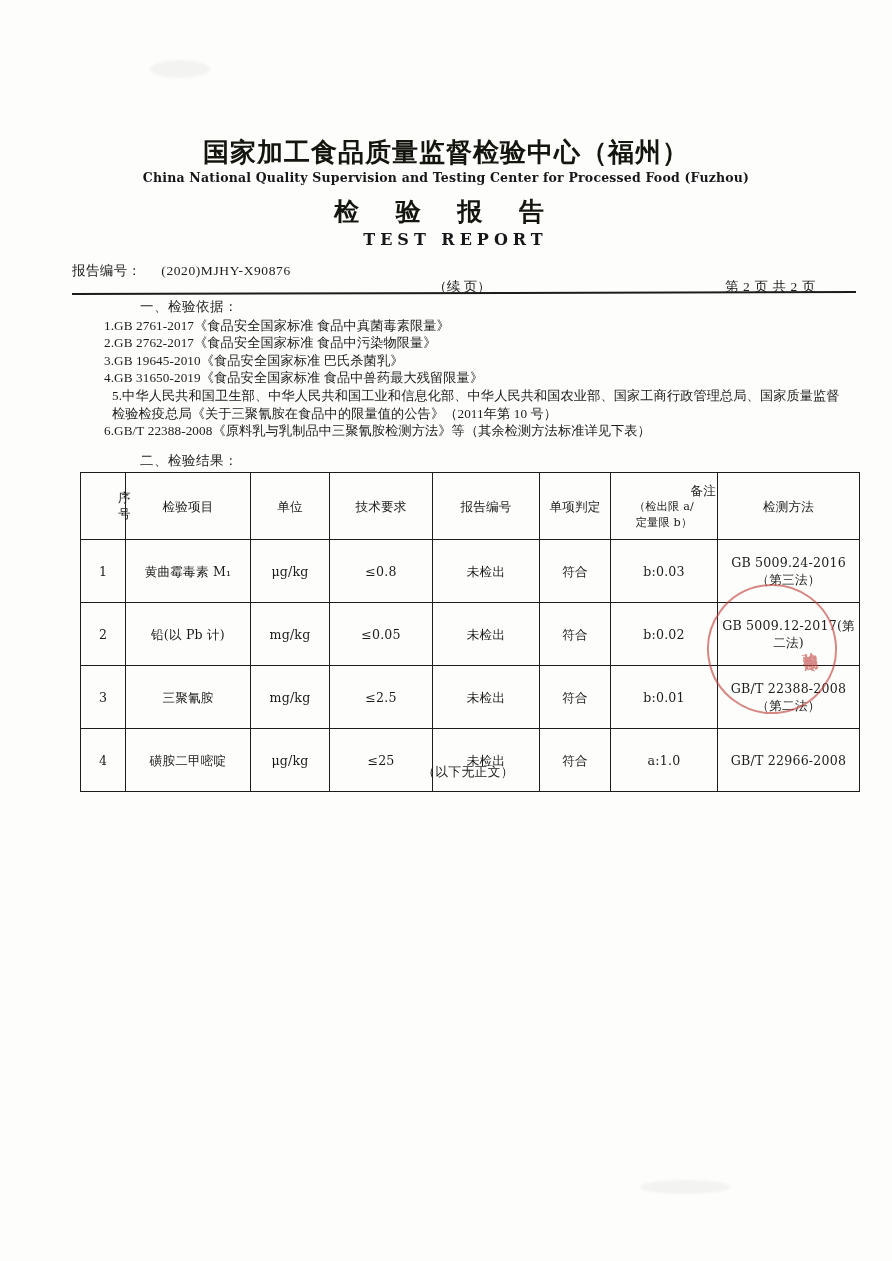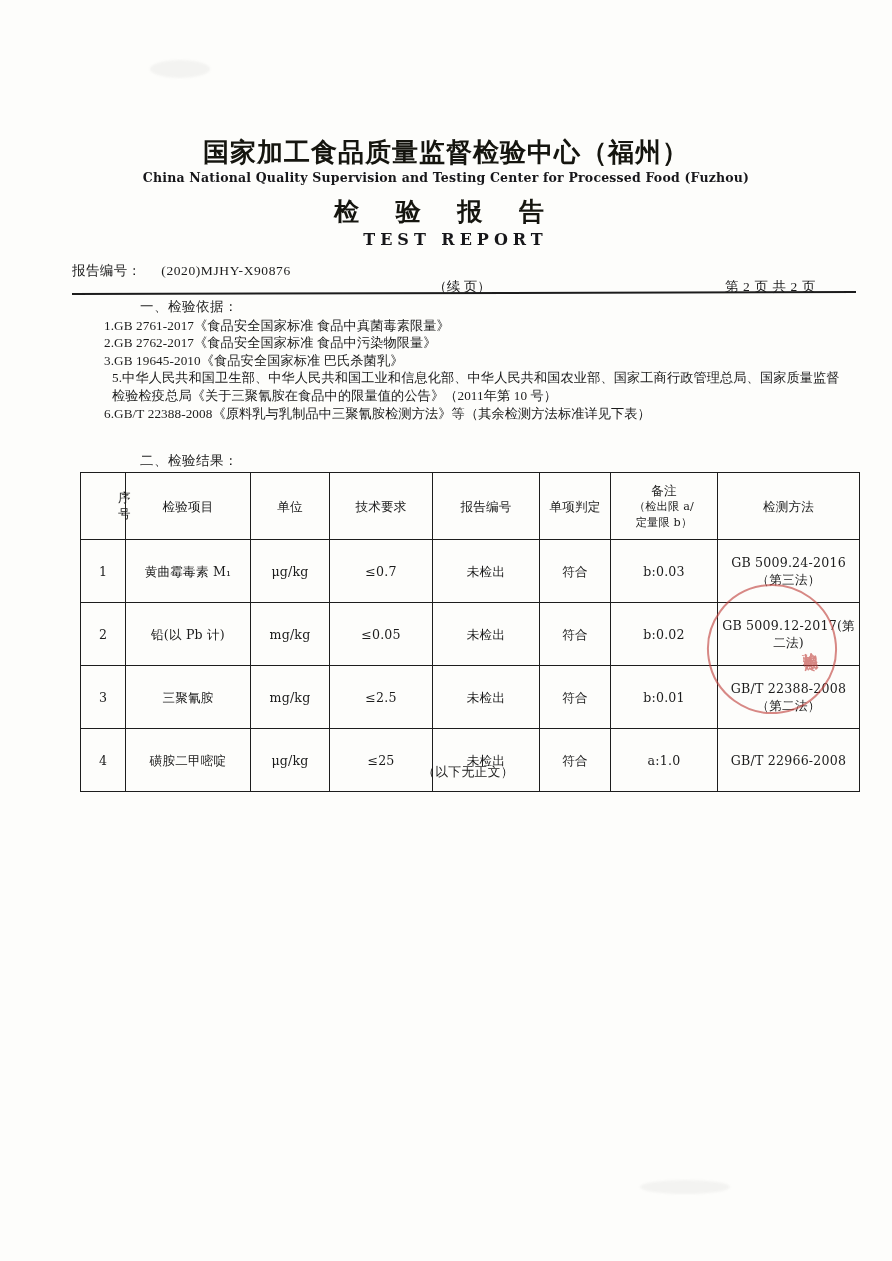--- a/index.html
+++ b/index.html
@@ -159,21 +159,21 @@
   th.c-no   { width: 42px; }
   th.c-item { width: 122px; }
   th.c-unit { width: 76px; }
   th.c-req  { width: 100px; }
   th.c-res  { width: 104px; }
   th.c-judge{ width: 68px; }
   th.c-note { width: 104px; }
   th.c-meth { width: 139px; }
   .stack { display: block; line-height: 1.25; padding-left: 36px; }
   .small { font-size: 11.4px; }
-  .note-head .l1 { display:block; }
+  .note-head .l1 { display:block;text-align:right; }
   .note-head .l2 { display:block; font-size: 11.2px; }
   .note-head .l3 { display:block; font-size: 11.2px; }
   .footer-note {
     position: absolute;
     left: 0; right: 0;
     top: 764px;
     text-align: center;
     font-size: 12.8px;
     letter-spacing: 0.3px;
     padding-left: 44px;
@@ -236,20 +236,21 @@
   </div>
 
   <div class="rule"></div>
 
   <div class="section sec-basis">
     <div class="sec-heading">一、检验依据：</div>
     <ul class="basis-list">
       <li>1.GB 2761-2017《食品安全国家标准 食品中真菌毒素限量》</li>
       <li>2.GB 2762-2017《食品安全国家标准 食品中污染物限量》</li>
       <li>3.GB 19645-2010《食品安全国家标准 巴氏杀菌乳》</li>
+      <li>4.GB 31650-2019《食品安全国家标准 食品中兽药最大残留限量》</li>
       <li class="wrap">5.中华人民共和国卫生部、中华人民共和国工业和信息化部、中华人民共和国农业部、国家工商行政管理总局、国家质量监督检验检疫总局《关于三聚氰胺在食品中的限量值的公告》（2011年第 10 号）</li>
       <li>6.GB/T 22388-2008《原料乳与乳制品中三聚氰胺检测方法》等（其余检测方法标准详见下表）</li>
     </ul>
   </div>
 
   <div class="section sec-result">
     <div class="sec-heading">二、检验结果：</div>
   </div>
 
   <div class="tbl-wrap">
@@ -270,21 +271,21 @@
             <span class="l3">定量限 b）</span>
           </th>
           <th class="c-meth">检测方法</th>
         </tr>
       </thead>
       <tbody>
         <tr>
           <td>1</td>
           <td>黄曲霉毒素 M₁</td>
           <td>μg/kg</td>
-          <td>≤0.7</td>
+          <td>≤0.8</td>
           <td>未检出</td>
           <td>符合</td>
           <td>b:0.03</td>
           <td class="small">GB 5009.24-2016（第三法）</td>
         </tr>
         <tr>
           <td>2</td>
           <td>铅(以 Pb 计)</td>
           <td>mg/kg</td>
           <td>≤0.05</td>

